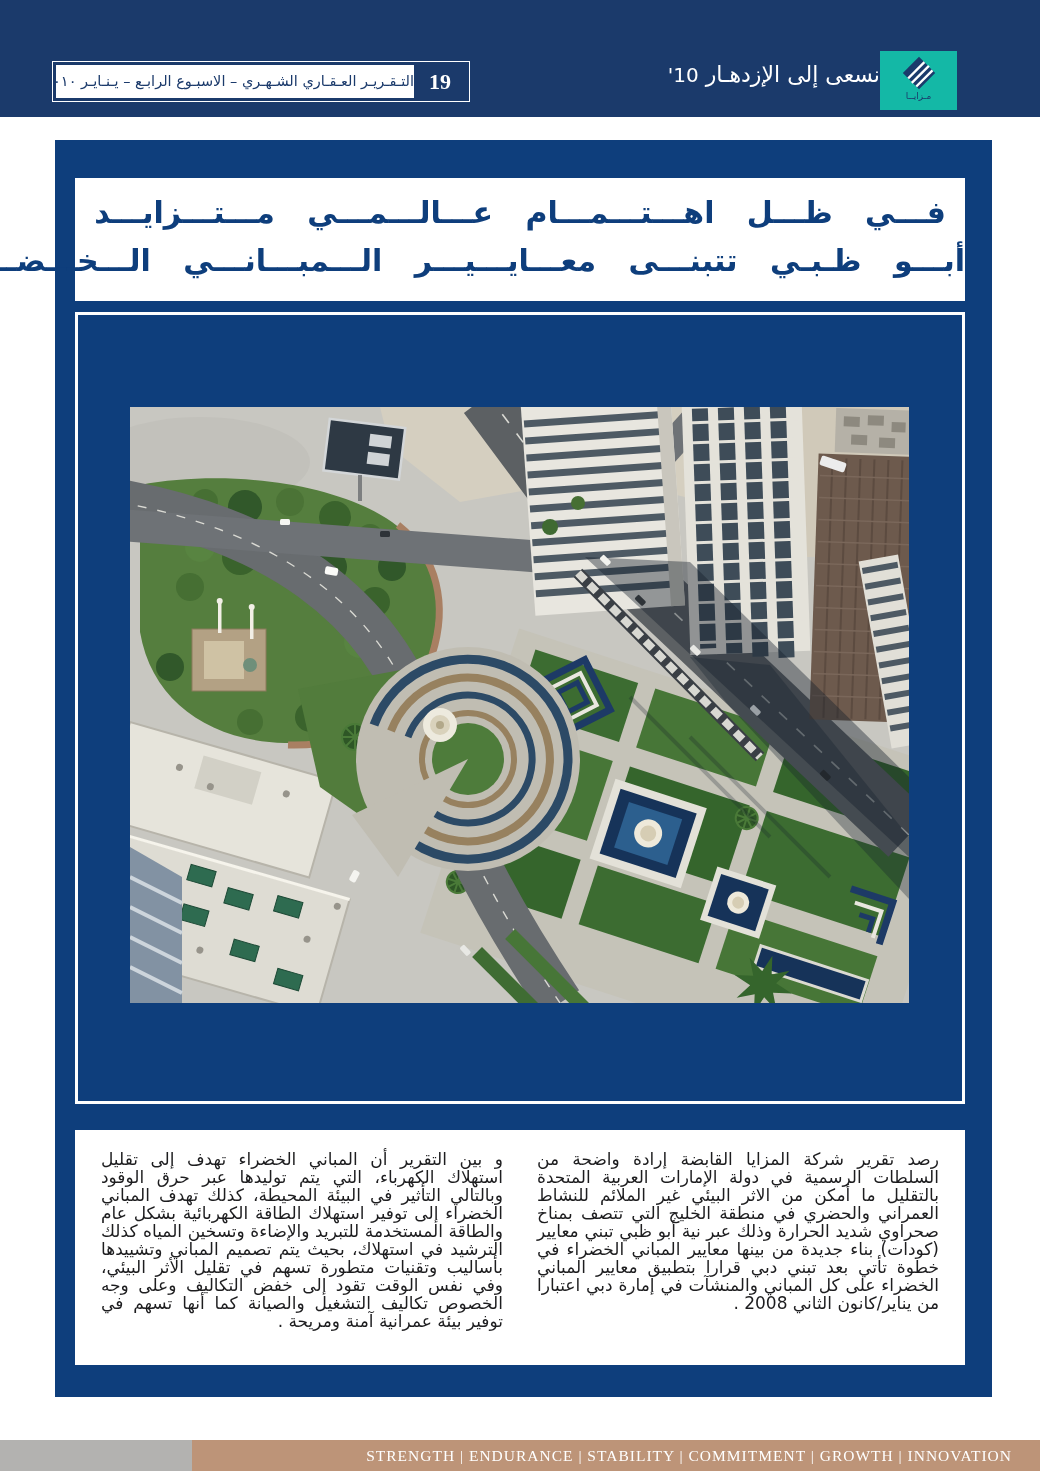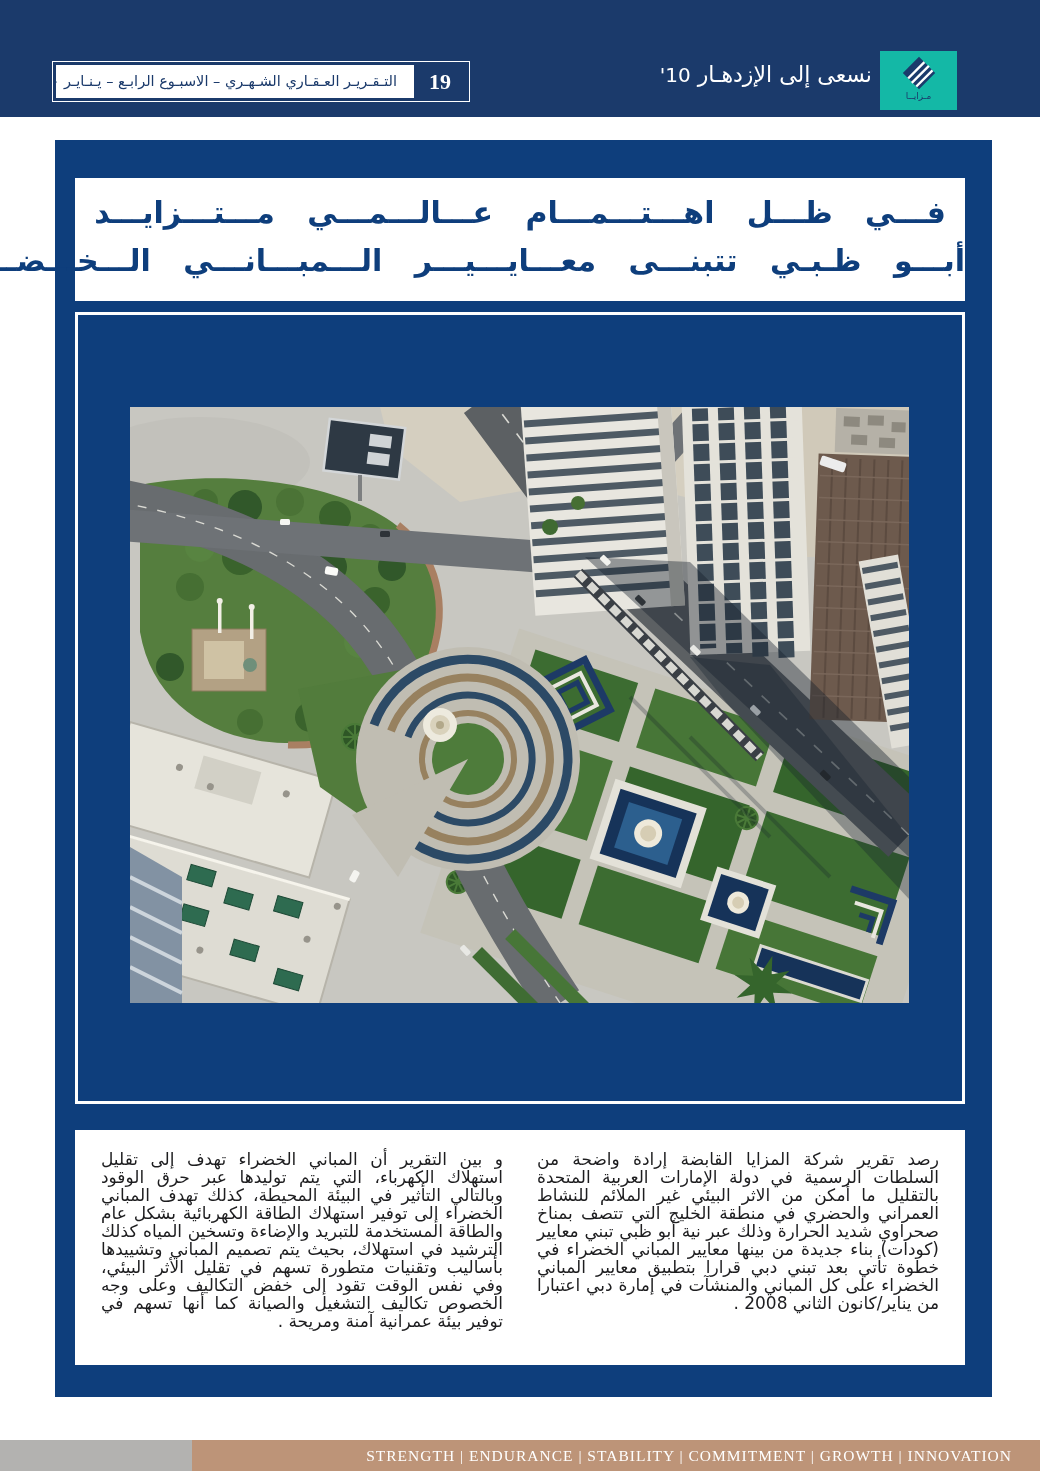--- a/index.html
+++ b/index.html
@@ -16,22 +16,22 @@
   
   .top-band{position:absolute;left:0;top:0;width:1040px;height:117px;background:var(--navy-header);}
   .week-title{position:absolute;left:210px;top:12px;width:495px;text-align:center;
     direction:rtl;color:#ffffff;font-size:27px;font-weight:bold;word-spacing:40px;white-space:nowrap;}
   .report-badge{position:absolute;left:52px;top:61px;width:418px;height:41px;
     border:1.5px solid #ffffff;padding:3px;}
   .report-badge .inner{display:flex;height:100%;background:#ffffff;}
   .badge-label{flex:1;background:#ffffff;color:var(--navy-header);direction:rtl;
     font-size:14.5px;line-height:32px;text-align:center;white-space:nowrap;overflow:hidden;}
   .badge-num{width:52px;background:var(--navy-header);color:#ffffff;font-size:22px;
-    font-weight:bold;text-align:center;line-height:33px;font-family:"Liberation Serif",serif;margin-left:17px;}
-  .slogan{position:absolute;right:168px;top:62px;direction:rtl;color:#ffffff;font-size:22px;white-space:nowrap;}
+    font-weight:bold;text-align:center;line-height:33px;font-family:"Liberation Serif",serif;}
+  .slogan{position:absolute;right:160px;top:62px;direction:rtl;color:#ffffff;font-size:22px;white-space:nowrap;}
   .slogan .yr{direction:ltr;unicode-bidi:bidi-override;font-size:20px;}
   .logo-box{position:absolute;right:83px;top:51px;width:77px;height:59px;background:#14b8a6;text-align:center;}
   .logo-box svg{display:block;margin:4px auto 0 auto;}
   .logo-text{font-size:9px;color:var(--navy-header);direction:rtl;line-height:10px;letter-spacing:1px;}
 
   
   .frame{position:absolute;left:55px;top:140px;width:937px;height:1257px;background:var(--navy-frame);}
   .title-box{position:absolute;left:20px;top:25px;width:890px;height:123px;background:#ffffff;
     direction:rtl;text-align:center;color:var(--navy-frame);font-weight:bold;padding-top:11px;margin-top:13px;}
   .title-line{font-size:30px;line-height:48px;word-spacing:22px;white-space:nowrap;}

